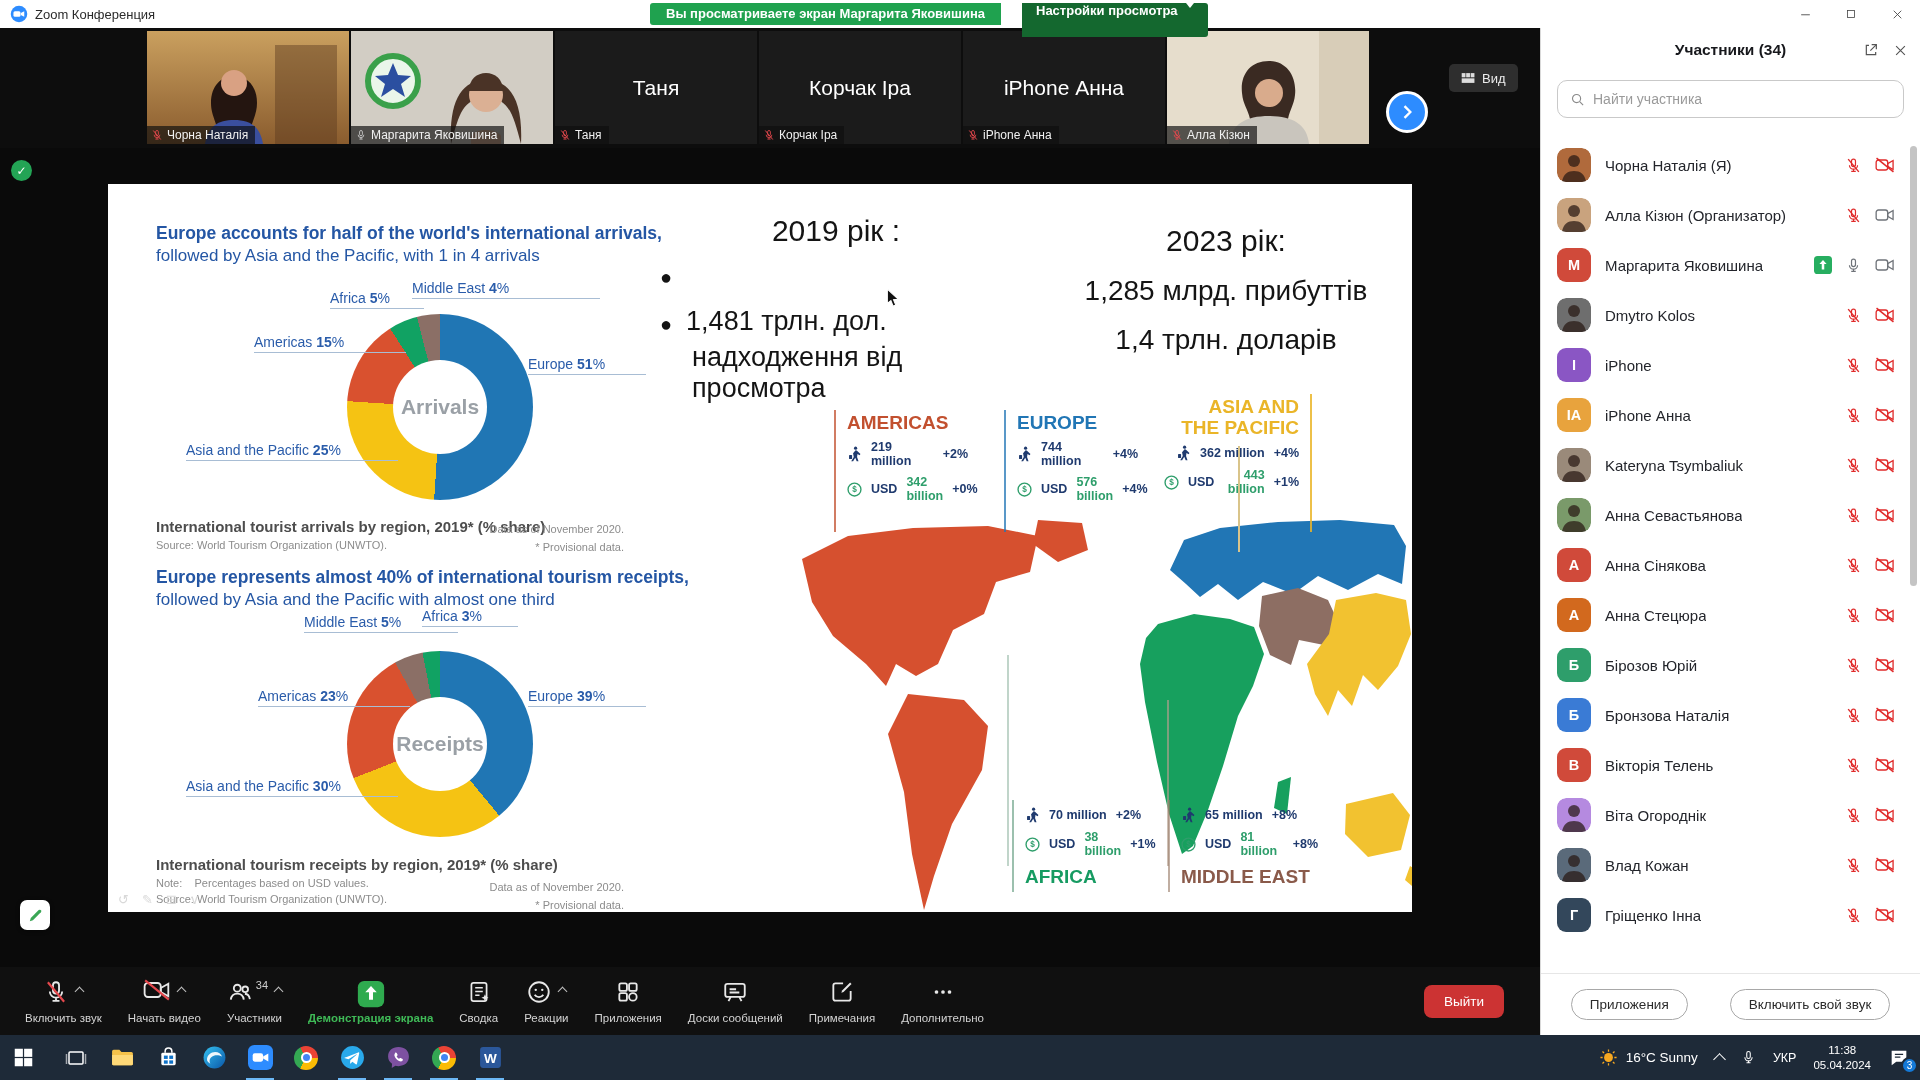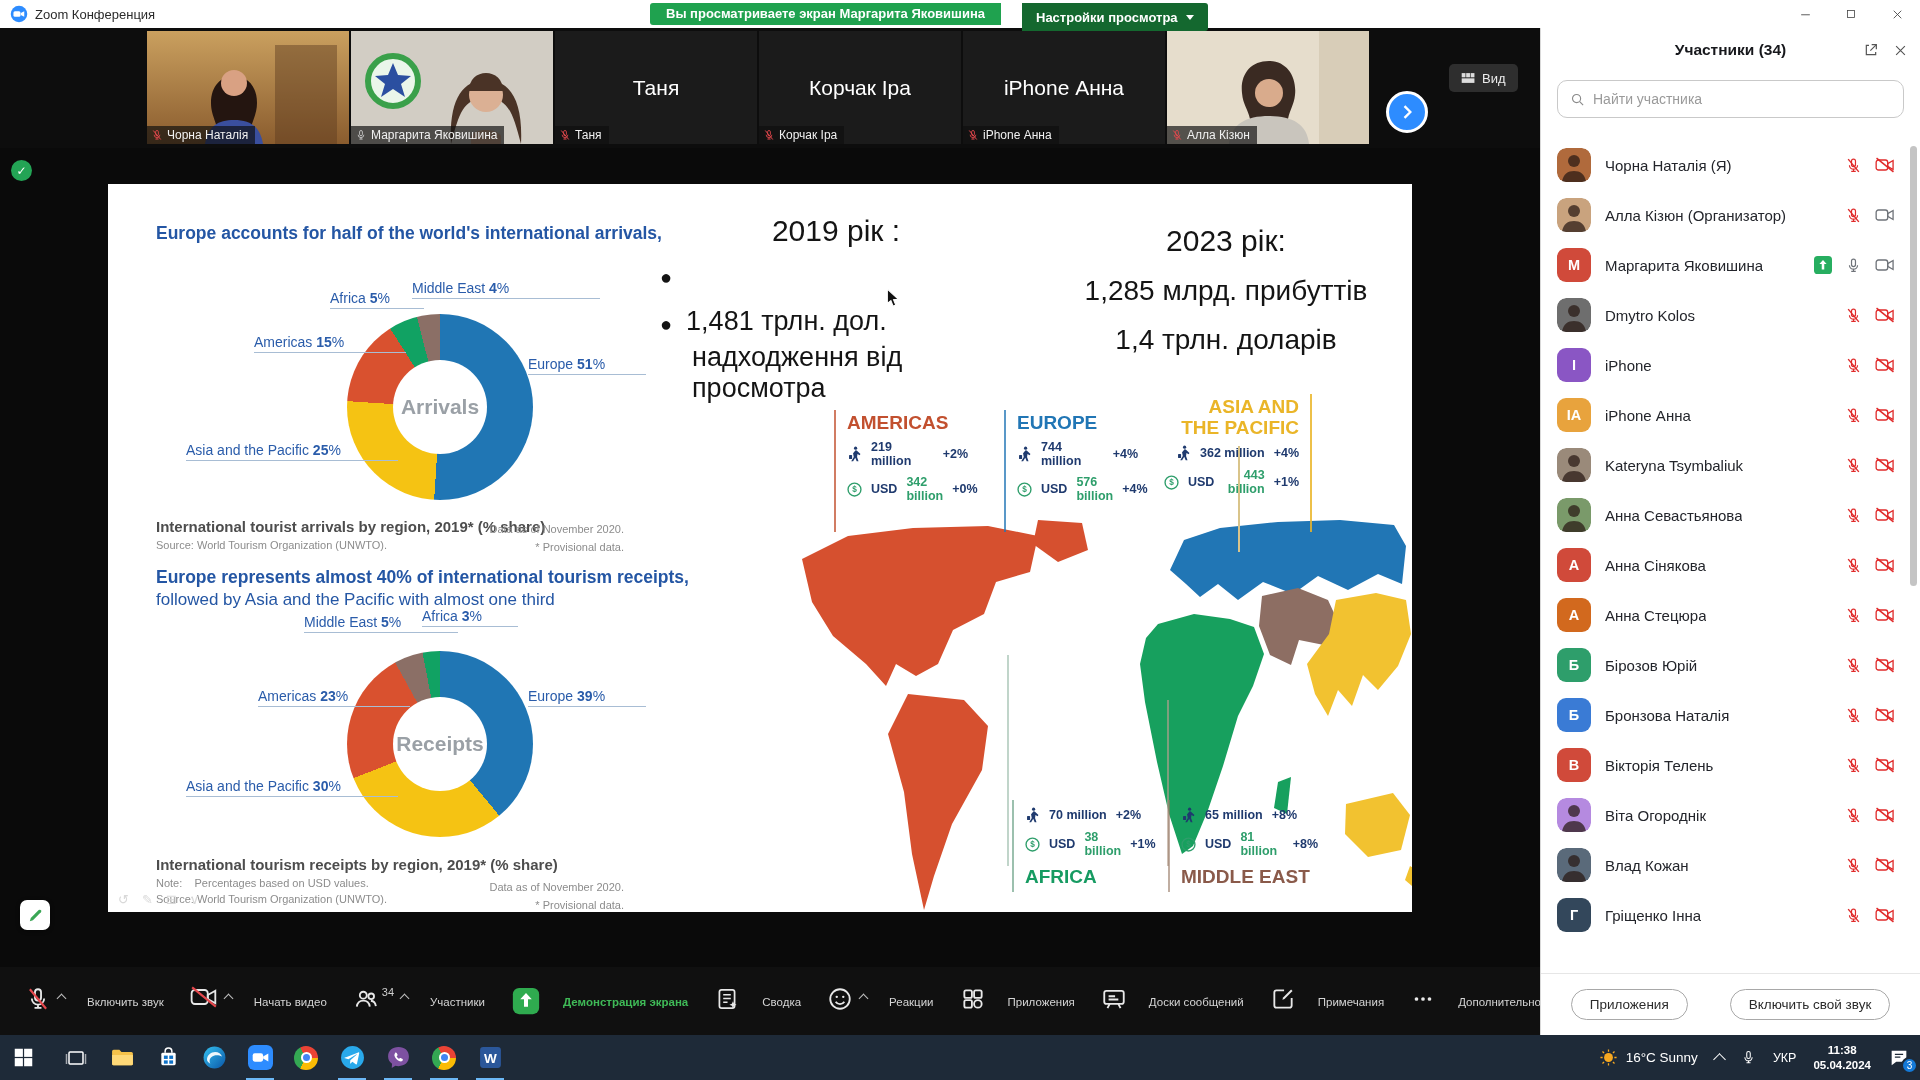--- a/index.html
+++ b/index.html
@@ -4,21 +4,21 @@
 <style>
   * { margin:0; padding:0; box-sizing:border-box; }
   body { width:1920px; height:1080px; position:relative; overflow:hidden; background:#000;
          font-family:"Liberation Sans","DejaVu Sans",sans-serif; }
   
   .titlebar { position:absolute; left:0; top:0; width:1920px; height:28px; background:#fff; z-index:5; }
   .tb-left { position:absolute; left:10px; top:0; height:28px; display:flex; align-items:center; gap:7px; }
   .app-title { font-size:13px; color:#2b2b2b; }
   .share-banner { position:absolute; left:650px; top:3px; height:22px; line-height:22px; padding:0 16px;
     background:#1fa24f; color:#fff; font-weight:bold; font-size:13px; border-radius:3px 0 0 3px; }
-  .view-settings { position:absolute; left:1022px; top:3px; height:28px; display:flex; align-items:center; gap:8px;
+  .view-settings { position:absolute; left:1022px; top:3px; height:34px; display:flex; gap:8px;
     padding:0 14px; background:#14682f; color:#fff; font-weight:bold; font-size:13px; border-radius:0 3px 3px 0; cursor:pointer; }
   .caret-down { width:0; height:0; border-left:4px solid transparent; border-right:4px solid transparent; border-top:5px solid #fff; }
   .win-controls { position:absolute; right:0; top:0; height:28px; display:flex; }
   .win-btn { width:46px; height:28px; display:flex; align-items:center; justify-content:center; background:#fff; border:none; cursor:pointer; }
   
   .video-strip { position:absolute; left:0; top:28px; width:1540px; height:120px; background:#0d0d0d; }
   .tile { position:absolute; top:3px; height:113px; width:202px; background:#1b1b1b; overflow:hidden; }
   .tile.active { box-shadow:0 0 0 2px #b0d24a inset; }
   .tile-center-name { position:absolute; inset:0; display:flex; align-items:center; justify-content:center; color:#fff; font-size:21px; }
   .tile-photo { position:absolute; inset:0; width:100%; height:100%; }
@@ -68,21 +68,21 @@
   .mr-europe { left:896px; top:226px; width:134px; border-left:2px solid rgba(33,118,181,.75); padding-left:11px; min-height:122px; }
   .mr-asia { left:1056px; top:210px; width:148px; border-right:2px solid rgba(234,181,40,.85); padding-right:11px; min-height:138px; text-align:right; }
   .mr-asia .mr-row { justify-content:flex-end; }
   .mr-africa { left:904px; top:616px; width:132px; border-left:2px solid rgba(90,150,120,.6); padding-left:11px; }
   .mr-middleeast { left:1060px; top:616px; width:150px; border-left:2px solid rgba(150,120,100,.6); padding-left:11px; }
   .mr-africa .mr-name,.mr-middleeast .mr-name { margin-top:8px; }
   .asia-drop { position:absolute; left:1130px; top:262px; height:106px; width:1.5px; background:#d9c48a; }
   .slide-ctrls { position:absolute; left:10px; top:708px; color:#d9d9d9; font-size:13px; display:flex; gap:13px; }
   
   .zoom-toolbar { position:absolute; left:0; top:967px; width:1540px; height:68px; background:#101010; display:flex; align-items:center; padding-left:12px; }
-  .tb-item { display:flex; flex-direction:row; align-items:center; justify-content:center; margin:0 13px; cursor:pointer;gap:22px; }
+  .tb-item { display:flex; flex-direction:column; align-items:center; justify-content:center; margin:0 13px; cursor:pointer; }
   .tb-ic { height:31px; display:flex; align-items:flex-start; }
   .tb-label { font-size:11.5px; color:#d4d4d4; margin-top:2px; white-space:nowrap; }
   .tb-item.accent .tb-label { color:#3fba57; font-weight:bold; }
   .tb-badge { font-size:11px; color:#cfcfcf; margin-left:3px; }
   .chev { width:7px; height:7px; border-left:1.6px solid #bfbfbf; border-top:1.6px solid #bfbfbf; transform:rotate(45deg); margin-left:7px; margin-top:9px; }
   .leave-btn { margin-left:auto; margin-right:36px; background:#cc3333; color:#fff; border:none; border-radius:8px;
     font-size:13.5px; padding:9px 20px; cursor:pointer; font-family:inherit; }
   
   .participants-panel { position:absolute; left:1540px; top:28px; width:380px; height:1007px; background:#fff; border-left:1px solid #d9d9d9; }
   .pp-header { height:44px; display:flex; align-items:center; justify-content:center; position:relative; }
@@ -113,21 +113,21 @@
   .tb-app { width:46px; height:45px; display:flex; align-items:center; justify-content:center; position:relative; cursor:pointer; }
   .tb-app .run { position:absolute; bottom:0; left:9px; right:9px; height:2.5px; background:#6cb8f6; }
   .chrome-ball { width:24px; height:24px; border-radius:50%; position:relative; display:inline-block;
     background:conic-gradient(from -30deg,#ea4335 0 120deg,#fbbc05 120deg 240deg,#34a853 240deg 360deg); }
   .chrome-ball::before { content:""; position:absolute; inset:6.5px; background:#fff; border-radius:50%; }
   .chrome-ball::after { content:""; position:absolute; inset:8.5px; background:#4285f4; border-radius:50%; }
   .tray { margin-left:auto; display:flex; align-items:center; gap:17px; padding-right:10px; color:#fff; }
   .weather { display:flex; align-items:center; gap:8px; font-size:13.5px; cursor:pointer; }
   .tray-chev { width:9px; height:9px; border-left:1.6px solid #fff; border-top:1.6px solid #fff; transform:rotate(45deg); margin-top:4px; cursor:pointer; }
   .lang { font-size:12.5px; cursor:pointer; }
-  .clock { font-size:11.5px; text-align:center; line-height:15px; cursor:pointer;font-weight:bold; }
+  .clock { font-size:11.5px; text-align:center; line-height:15px; cursor:pointer; }
   .notif { position:relative; cursor:pointer; display:flex; }
   .notif-badge { position:absolute; right:-8px; bottom:-5px; background:#1479d7; color:#fff; border-radius:50%;
     width:17px; height:17px; font-size:10px; display:flex; align-items:center; justify-content:center; border:2px solid #1e2a38; }
   .cursor { position:absolute; left:886px; top:288px; z-index:50; }
 </style>
 </head>
 <body>
 
 <div class="titlebar">
   <div class="tb-left">
@@ -284,20 +284,21 @@
         <span>Алла Кізюн</span>
       </div>
     </div>
   </div>
 
 <div class="share-area">
   <div class="shield">✓</div>
   <div class="slide" id="slide">
     <div class="sl-head sl-head1">
       <div class="hl1">Europe accounts for half of the world's international arrivals,</div>
+      <div class="hl2">followed by Asia and the Pacific, with 1 in 4 arrivals</div>
     </div>
     <div class="donut-wrap" style="left:239px;top:130px">
       <div class="donut" style="background: conic-gradient(rgb(32, 118, 180) 0%, rgb(32, 118, 180) 51%, rgb(245, 195, 19) 51%, rgb(245, 195, 19) 76%, rgb(217, 81, 47) 76%, rgb(217, 81, 47) 91%, rgb(17, 162, 99) 91%, rgb(17, 162, 99) 96%, rgb(139, 111, 102) 96%, rgb(139, 111, 102) 100%);"></div>
       <div class="donut-hole">
           <span>Arrivals</span>
         </div>
     </div>
     <div class="fn" style="left:48px;top:334px">
       <div class="fn-title">International tourist arrivals by region, 2019* (% share)</div>
       <div class="fn-src">Source: World Tourism Organization (UNWTO).</div>

